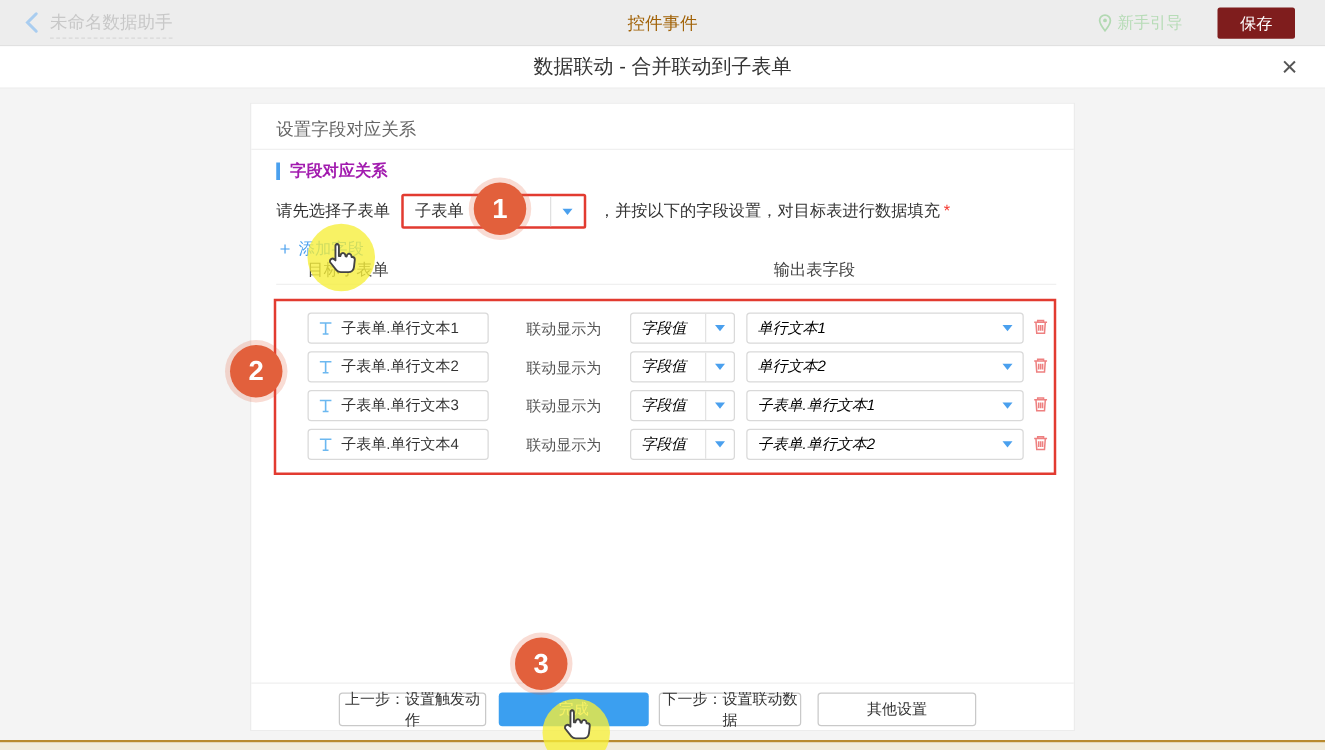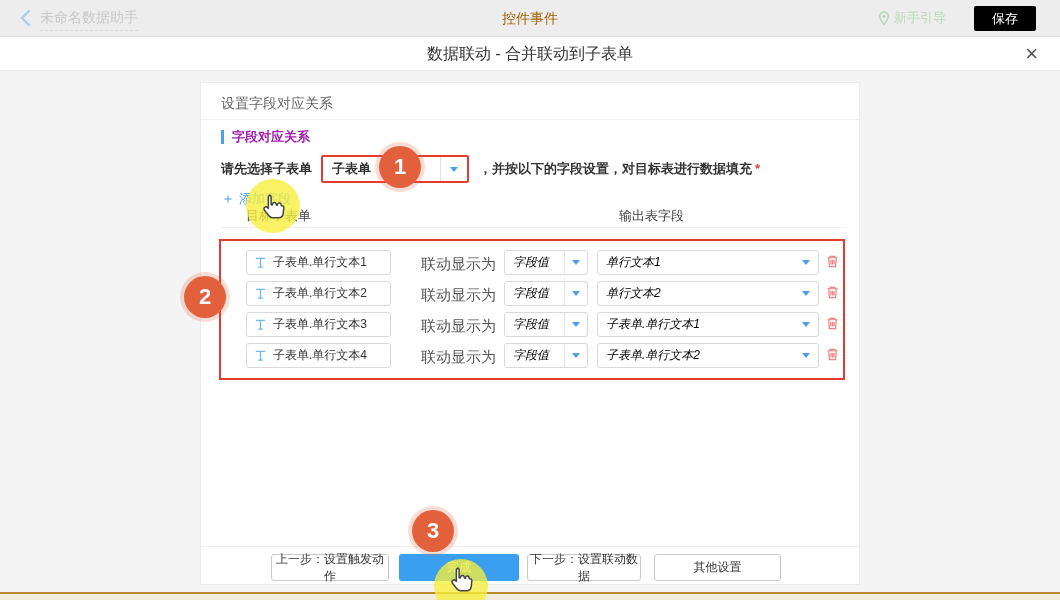--- a/index.html
+++ b/index.html
@@ -21,21 +21,21 @@
     border-bottom:1px dashed #d8d8d8; padding-bottom:3px;
   }
   .center-title {
     position:absolute; left:0; right:0; top:10px; text-align:center;
     font-size:14px; color:#a16207;
   }
   .guide { position:absolute; right:114px; top:9px; display:flex; align-items:center; gap:4px;
     font-size:13px; color:#b7dcb7; cursor:pointer; }
   .save-btn {
     position:absolute; right:24px; top:6px; width:62px; height:25px;
-    background:#000000; color:#fff; font-size:13px; border:none; border-radius:2px;
+    background:#7f1d1d; color:#fff; font-size:13px; border:none; border-radius:2px;
     display:flex; align-items:center; justify-content:center; cursor:pointer;
   }
   
   .modal-header {
     position:absolute; left:0; top:37px; width:1060px; height:34px;
     background:#fff; border-bottom:1px solid #ececec;
   }
   .modal-title { line-height:33px; text-align:center; font-size:16px; color:#333; font-weight:500; }
   .modal-close {
     position:absolute; right:22px; top:4px; font-size:22px; color:#555;
@@ -46,21 +46,21 @@
     position:absolute; left:200px; top:82px; width:660px; height:503px;
     background:#fff; border:1px solid #ececec;
   }
   .panel-title { position:absolute; left:20px; top:12px; font-size:14px; color:#666; }
   .hdiv { position:absolute; border-top:1px solid #f0f0f0; }
   .div1 { left:0; right:0; top:36px; }
   .section-title {
     position:absolute; left:20px; top:47px; font-size:13px; font-weight:bold; color:#a21caf;
     padding-left:8px; border-left:3px solid #4aa0ee; line-height:14px;
   }
-  .prompt-row { position:absolute; left:20px; top:72px; height:28px; display:flex; align-items:center;font-weight:bold; }
+  .prompt-row { position:absolute; left:20px; top:72px; height:28px; display:flex; align-items:center; }
   .prompt-label { font-size:13px; color:#333; margin-right:9px; }
   .subform-select {
     position:relative; width:148px; height:28px; background:#fff;
     border:2px solid #e23b30; border-radius:2px;
     display:flex; align-items:center; cursor:pointer;
   }
   .subform-select .val { font-size:13px; color:#333; padding-left:9px; flex:1; }
   .subform-select .arrow-box {
     width:27px; align-self:stretch; border-left:1px solid #e0e0e0;
     display:flex; align-items:center; justify-content:center;
@@ -79,21 +79,21 @@
     position:absolute; left:18px; top:156px; width:626px; height:141px;
     border:2px solid #e23b30; padding-top:9px;
   }
   .row { position:relative; height:25px; margin-bottom:6px; }
   .field-input {
     position:absolute; left:25px; top:0; width:145px; height:25px;
     border:1px solid #d9d9d9; border-radius:3px; background:#fff;
     display:flex; align-items:center; padding-left:7px; gap:6px; cursor:text;
   }
   .field-input .val { font-size:12px; color:#333; }
-  .rel-label { position:absolute; left:200px; top:5px; font-size:15px; color:#555; }
+  .rel-label { position:absolute; left:200px; top:5px; font-size:12px; color:#555; }
   .select {
     position:absolute; top:0; height:25px; background:#fff;
     border:1px solid #d9d9d9; border-radius:3px;
     display:flex; align-items:center; cursor:pointer;
   }
   .select .val { font-size:12px; color:#000000; padding-left:8px; flex:1; white-space:nowrap;font-style:italic; }
   .select-mode { left:283px; width:84px; }
   .select-mode .arrow-box {
     width:23px; align-self:stretch; border-left:1px solid #e3e3e3;
     display:flex; align-items:center; justify-content:center;

